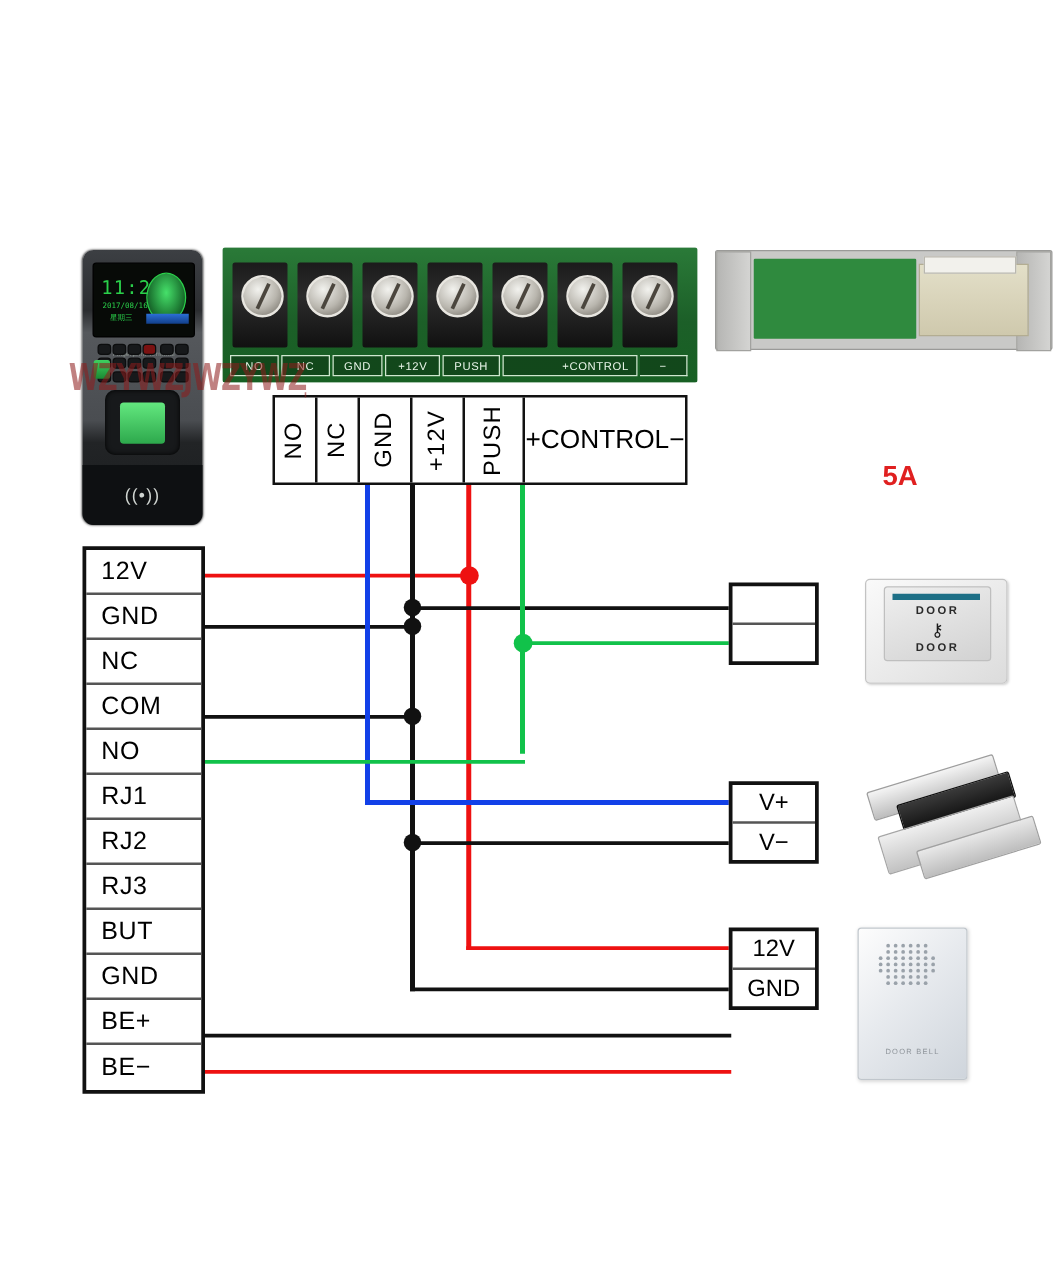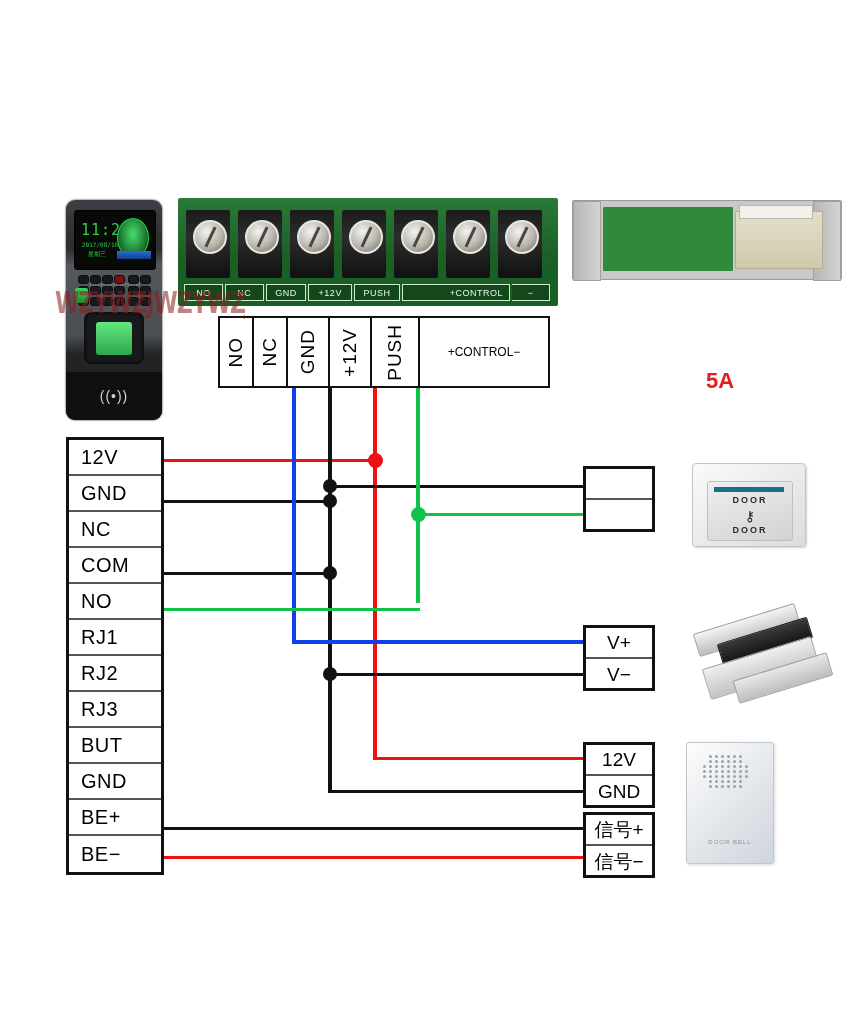--- a/index.html
+++ b/index.html
@@ -17,21 +17,21 @@
   #left-strip .cell:last-child{border-bottom:none;}
 
   
   #legend{left:218px;top:316px;width:332px;height:72px;border:2px solid #111;
           background:#fff;display:flex;box-sizing:border-box;}
   #legend .lc{border-right:2px solid #111;display:flex;align-items:center;
           justify-content:center;box-sizing:border-box;}
   #legend .lc:last-child{border-right:none;}
   #legend .vtxt{writing-mode:vertical-rl;transform:rotate(180deg);
           font-size:19px;letter-spacing:1px;white-space:nowrap;}
-  #legend .htxt{font-size:12px;letter-spacing:0px;white-space:nowrap;}
+  #legend .htxt{font-size:21px;letter-spacing:0px;white-space:nowrap;}
 
   
   .rbox{border:3px solid #111;background:#fff;box-sizing:border-box;}
   .rbox .row{height:31px;border-bottom:2px solid #555;display:flex;align-items:center;
              justify-content:center;font-size:19px;box-sizing:border-box;}
   .rbox .row:last-child{border-bottom:none;}
 
   
   .w{position:absolute;}
   .dot{position:absolute;border-radius:50%;}
@@ -93,21 +93,21 @@
        background:linear-gradient(90deg,#b6b6b4,#d4d4d2);border:1px solid #a2a29f;}
   #psu-pcb{left:30px;top:6px;width:130px;height:64px;background:#2f8a3e;border-radius:1px;}
   #psu-tr{left:162px;top:10px;width:86px;height:56px;
        background:linear-gradient(180deg,#e3dfc8,#cfc9ad);border:1px solid #b3ad92;}
   #psu-conn{left:166px;top:4px;width:72px;height:12px;background:#f2f1ec;border:1px solid #b9b7ae;}
 
   
   #exitbtn{left:692px;top:463px;width:112px;height:82px;border-radius:4px;
        background:linear-gradient(145deg,#fafafa,#dcdcdc);border:1px solid #c3c3c3;
        box-shadow:1px 1px 2px rgba(0,0,0,.18);}
-  #exitface{left:14px;top:17px;width:84px;height:58px;border-radius:3px;
+  #exitface{left:14px;top:5px;width:84px;height:58px;border-radius:3px;
        background:linear-gradient(160deg,#efefef,#d2d2d2);border:1px solid #bfbfbf;}
   #exitstripe{left:6px;top:5px;width:70px;height:5px;background:#1d6f86;}
   #exit-door{left:0;top:13px;width:84px;text-align:center;font-size:9px;font-weight:bold;
        letter-spacing:2px;color:#2a2a2a;}
   #exit-key{left:0;top:26px;width:84px;text-align:center;font-size:14px;color:#1a1a1a;}
   #exit-exit{left:0;top:43px;width:84px;text-align:center;font-size:9px;font-weight:bold;
        letter-spacing:2px;color:#2a2a2a;}
 
   
   #mag{left:690px;top:612px;width:140px;height:86px;}
@@ -216,24 +216,20 @@
   <div class="rbox abs" id="box-lock" style="left:583px;top:625px;width:72px;height:66px;">
     <div class="row">V+</div>
     <div class="row">V−</div>
   </div>
 
   <div class="rbox abs" id="box-bellpwr" style="left:583px;top:742px;width:72px;height:66px;">
     <div class="row">12V</div>
     <div class="row">GND</div>
   </div>
 
-  <div class="rbox abs" id="box-bellsig" style="left:583px;top:812px;width:72px;height:66px;">
-    <div class="row">信号+</div>
-    <div class="row">信号−</div>
-  </div>
 
   <div id="fp-body" class="dev">
     <div id="fp-screen" class="abs">
       <div id="fp-time">11:22</div>
       <div id="fp-date">2017/08/16</div>
       <div id="fp-date2">星期三</div>
       <div id="fp-oval"></div>
       <div id="fp-bar"></div>
       <div id="fp-caption">Fingerprint Terminal</div>
     </div>

